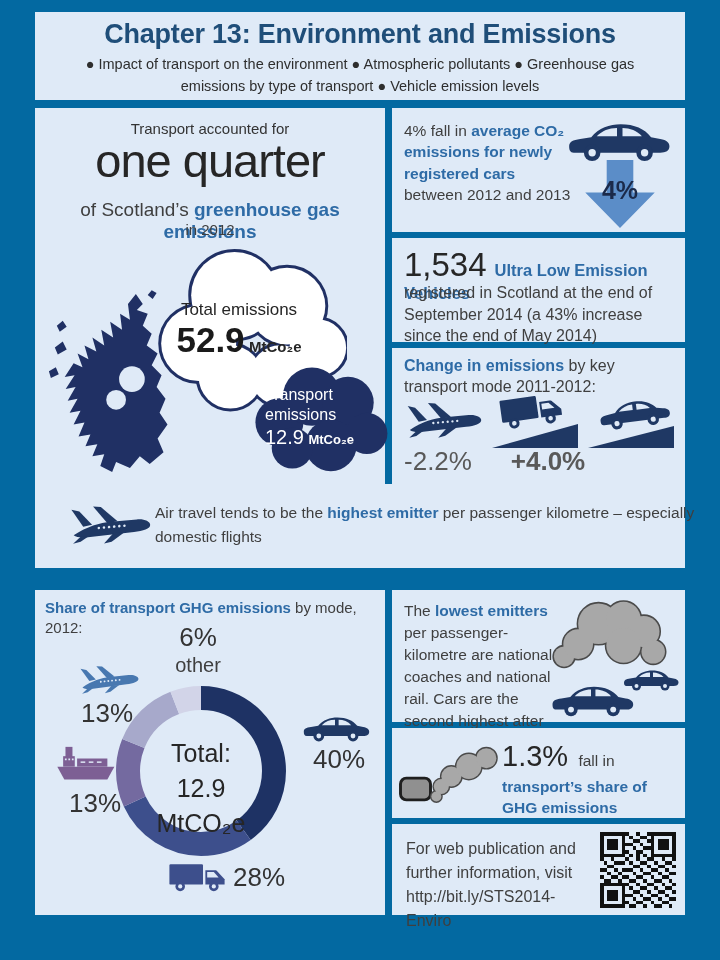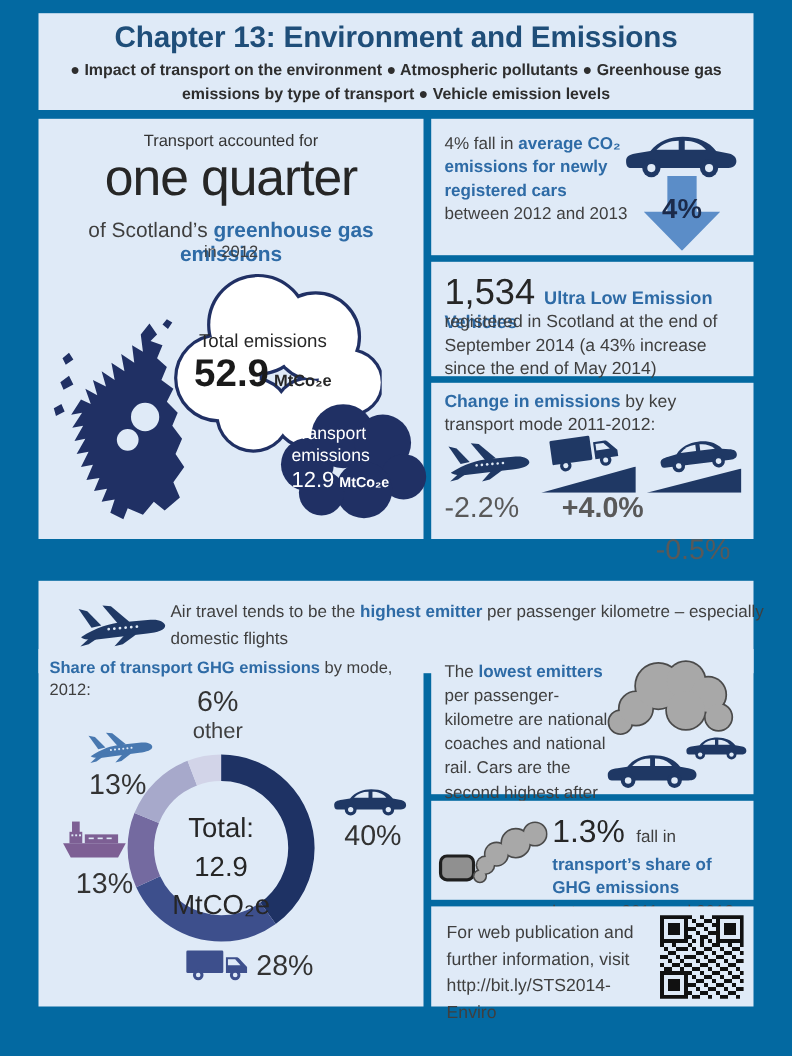--- a/index.html
+++ b/index.html
@@ -23,21 +23,21 @@
     font-family:"Liberation Sans","DejaVu Sans",sans-serif; color:var(--body);
     overflow:hidden;
   }
   .panel{ position:absolute; background:var(--panel); }
   .acc{ color:var(--accent); font-weight:700; }
   svg.icn{ display:block; }
 
   
   #p-header{ left:35px; top:12px; width:650px; height:88px; text-align:center; }
   #p-header h1{ font-size:27px; font-weight:700; color:var(--title); padding-top:7px; letter-spacing:-0.2px; }
-  #p-header p{ font-size:14.5px; color:#2e2e2e; width:600px; margin:4px auto 0; line-height:1.5;font-weight:bold; }
+  #p-header p{ font-size:14.5px; color:#2e2e2e; width:600px; margin:4px auto 0; line-height:1.5; }
 
   
   #p-quarter{ left:35px; top:108px; width:350px; height:382px; }
   #q-intro{ position:absolute; top:12px; width:100%; text-align:center; font-size:15px; color:#333; }
   #q-big{ position:absolute; top:25px; width:100%; text-align:center; font-size:47px; color:#262626; letter-spacing:-1px; }
   #q-line2{ position:absolute; top:91px; width:100%; text-align:center; font-size:19px; }
   #q-line3{ position:absolute; top:113px; width:100%; text-align:center; font-size:15px; }
   #q-map{ position:absolute; left:6px; top:180px; width:168px; height:198px; color:#203064; }
   #q-cloud{ position:absolute; left:112px; top:134px; width:200px; height:174px; }
   #q-cloud-text{ position:absolute; left:124px; top:192px; width:160px; text-align:center; color:#262626; }
@@ -71,21 +71,21 @@
   #ch-wedge1{ left:100px; top:76px; width:86px; height:24px; }
   #ch-truck{ left:106px; top:40px; width:72px; height:40px; transform:rotate(-8deg); color:var(--navy); }
   #ch-wedge2{ left:196px; top:78px; width:86px; height:22px; }
   #ch-car{ left:202px; top:48px; width:78px; height:32px; transform:rotate(-7deg); color:var(--navy); }
   .ch-val{ position:absolute; top:98px; font-size:26px; color:var(--gray); text-align:center; }
   #ch-val-air{ left:0; width:92px; }
   #ch-val-hgv{ left:108px; width:96px;font-weight:bold; }
   #ch-val-car{ left:190px; width:96px;margin-top:38px; }
 
   
-  #p-air{ left:35px; top:528px; width:650px; height:84px; }
+  #p-air{ left:35px; top:484px; width:650px; height:84px; }
   #air-plane{ position:absolute; left:26px; top:15px; width:90px; height:45px; color:var(--navy); transform:rotate(-5deg); }
   #air-text{ position:absolute; left:120px; top:17px; width:540px; font-size:15.5px; line-height:1.55; }
 
   
   #p-share{ left:35px; top:590px; width:350px; height:325px; }
   #sh-head{ position:absolute; left:10px; top:8px; width:332px; font-size:15px; line-height:1.3; }
   #donut{ position:absolute; left:78px; top:93px; width:176px; height:176px; }
   #donut-center{ position:absolute; left:96px; top:146px; width:140px; text-align:center; font-size:25px; color:#262626; line-height:1.4; }
   .seg-lab{ position:absolute; font-size:26px; color:#333; }
   #lab-other{ left:128px; top:32px; width:70px; text-align:center; }

